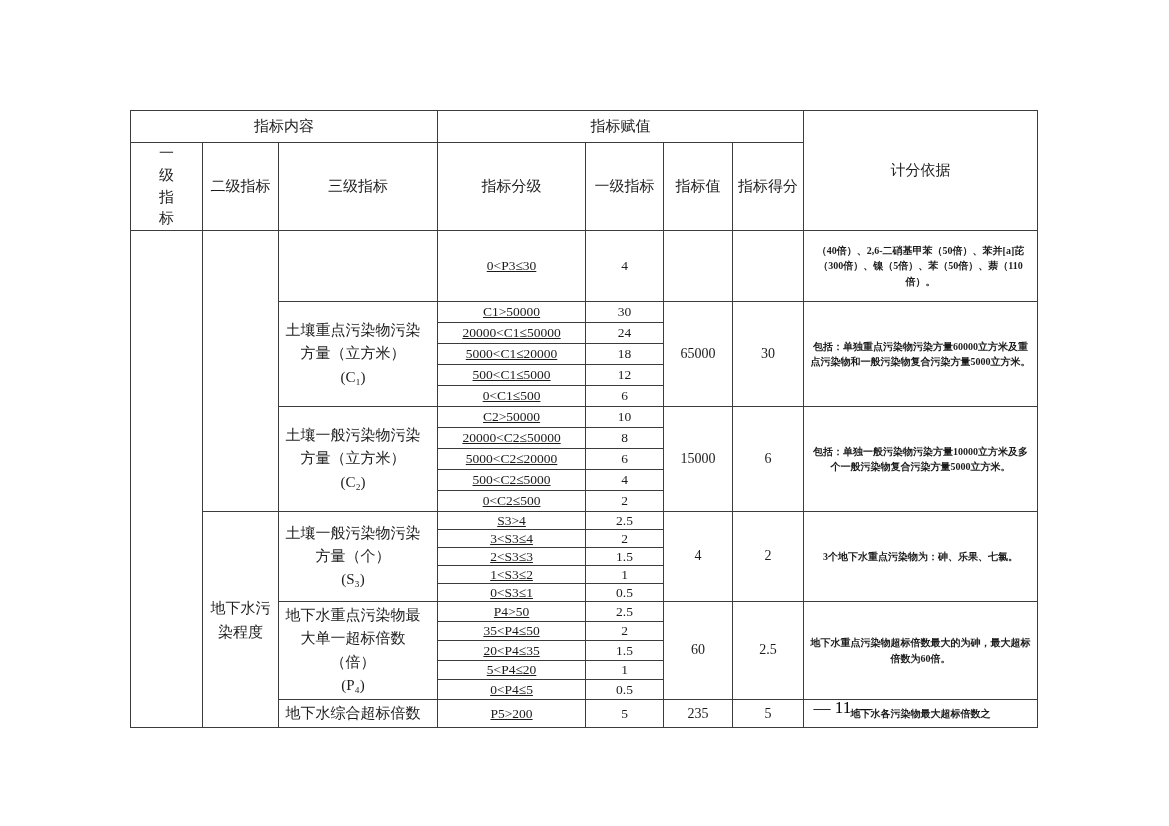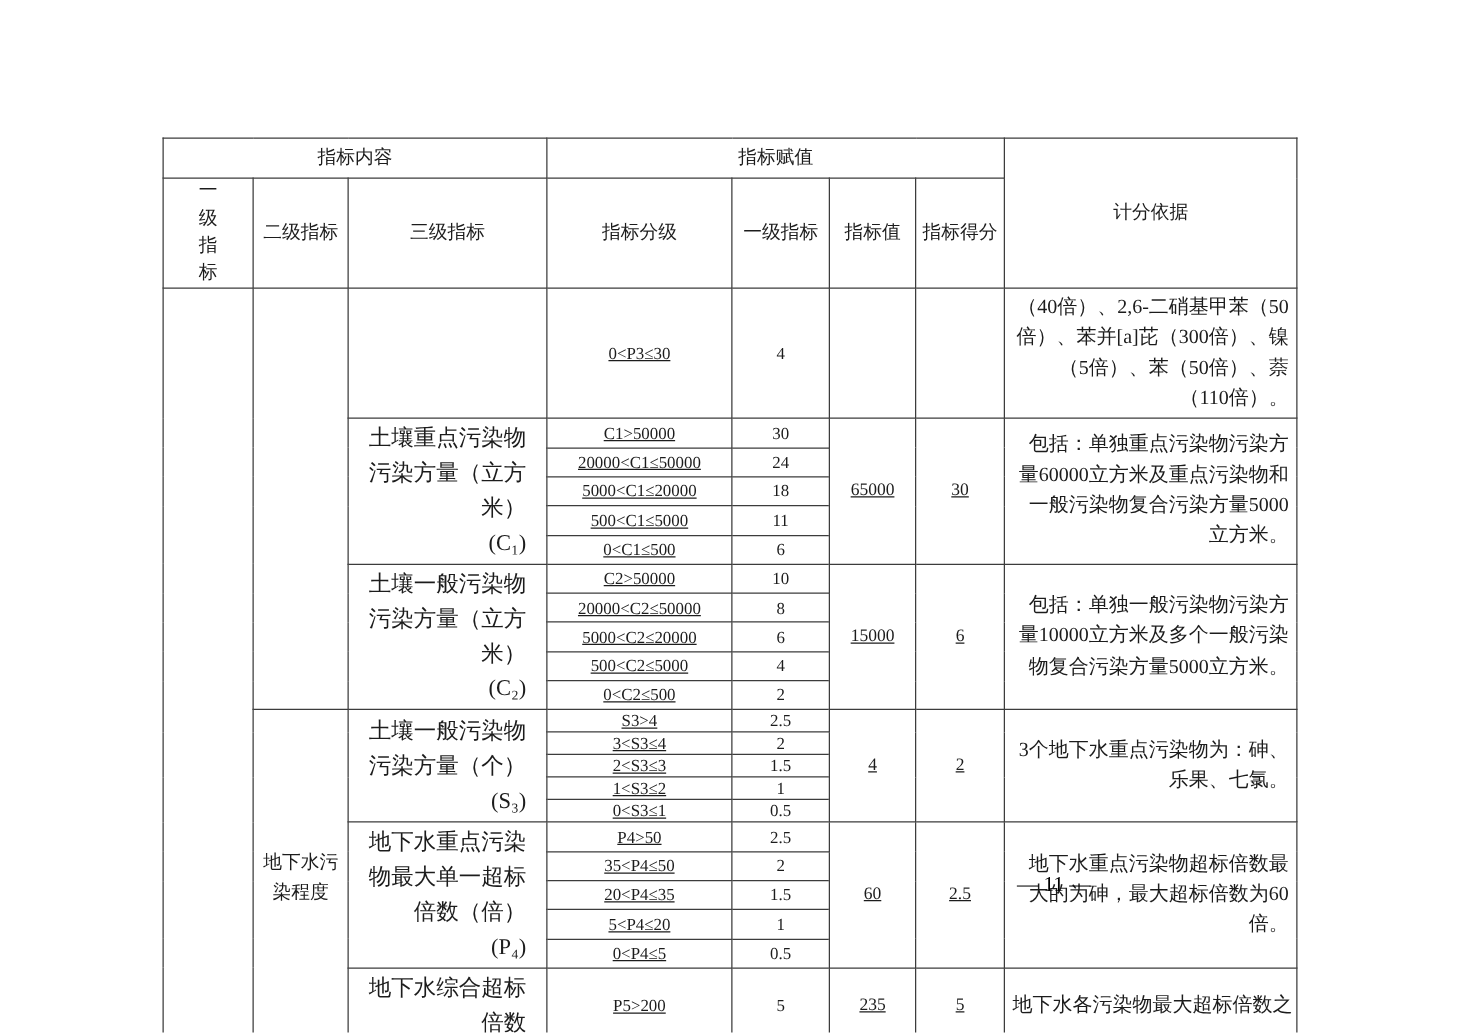--- a/index.html
+++ b/index.html
@@ -20,29 +20,29 @@
   td.hdr{font-size:15px;}
   td.hdr-l1{padding:0 24px;line-height:1.45;}
   
   tr.r-p3{height:71px;}
   tr.r-c1,tr.r-c2{height:21px;}
   tr.r-s3{height:18px;}
   tr.r-p4{height:19px;}
   tr.r-p5{height:23px;margin-top:20px;}
   
   td.ind{
-    text-align:right;padding:2px 16px 2px 6px;font-size:18px;line-height:1.55;
+    text-align:center;padding:2px 16px 2px 6px;font-size:15px;line-height:1.55;
     white-space:pre-line;
   }
   td.lvl2{font-size:15px;line-height:1.6;padding:0 2px;}
   td.grade{font-size:13.5px;line-height:1.15;text-decoration:underline;}
   td.score{font-size:13.5px;line-height:1.15;}
-  td.val{font-size:14px;text-decoration:underline;}
+  td.val{font-size:14px;}
   td.basis{
-    text-align:right;padding:3px 6px;font-size:16px;line-height:1.52;
+    text-align:center;padding:3px 6px;font-size:10px;line-height:1.52;font-weight:bold;
   }
   td.basis-clip{white-space:nowrap;}
   .page-number{
     position:absolute;left:788px;top:698px;width:110px;text-align:center;
     font-size:17px;color:#000000;
   }
 </style>
 </head>
 <body>
 
@@ -98,21 +98,21 @@
   <tr class="r-c1">
     <td class="grade">20000&lt;C1≤50000</td>
     <td class="score">24</td>
   </tr>
   <tr class="r-c1">
     <td class="grade">5000&lt;C1≤20000</td>
     <td class="score">18</td>
   </tr>
   <tr class="r-c1">
     <td class="grade">500&lt;C1≤5000</td>
-    <td class="score">11</td>
+    <td class="score">12</td>
   </tr>
   <tr class="r-c1">
     <td class="grade">0&lt;C1≤500</td>
     <td class="score">6</td>
   </tr>
 
   <tr class="r-c2">
     <td class="ind" rowspan="5">土壤一般污染物污染方量（立方米）
  (C₂)</td>
     <td class="grade">C2&gt;50000</td>

